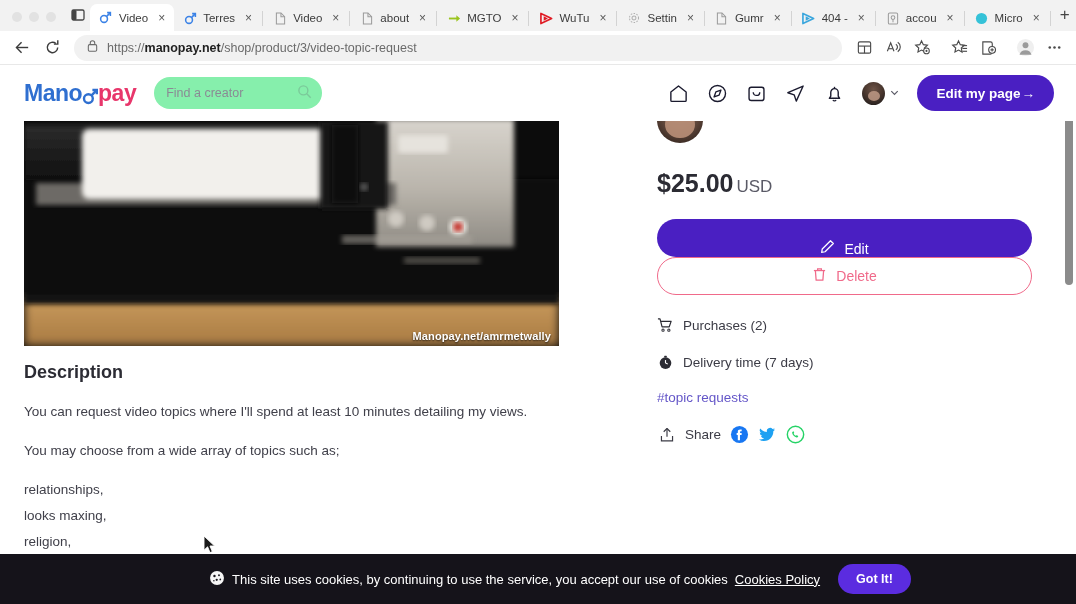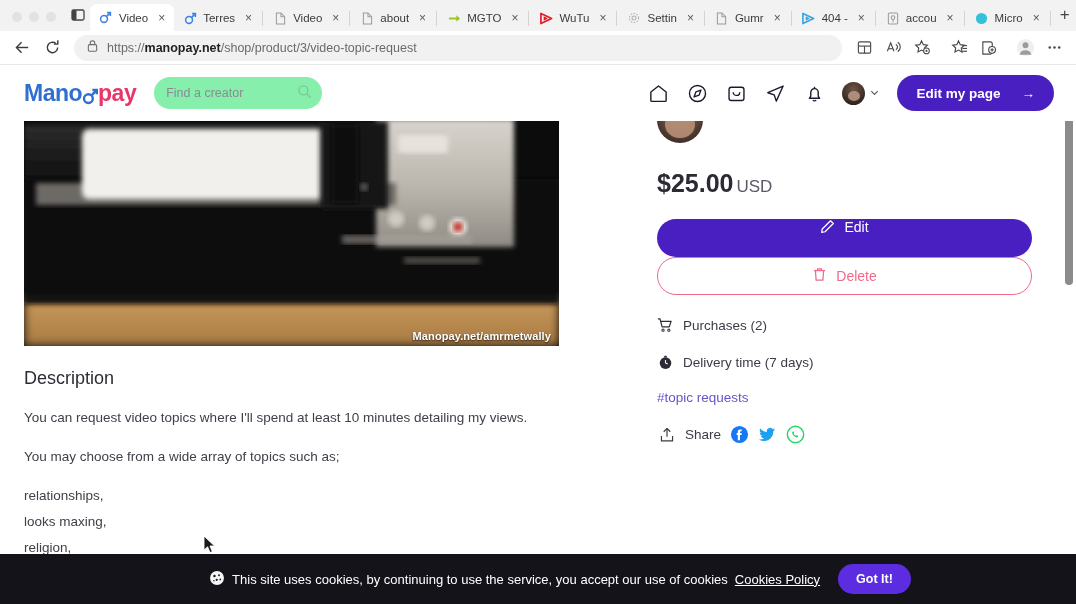--- a/index.html
+++ b/index.html
@@ -101,39 +101,39 @@
     background: radial-gradient(circle at 50% 32%, #6d5347 0%, #4b382f 45%, #2b2320 78%, #191413 100%);
     position:relative; overflow:hidden;
   }
   .avatar::after{
     content:""; position:absolute; left:22%; top:40%; width:56%; height:46%;
     border-radius:48%; background:#c09a86; opacity:.85;
   }
   .edit-page-btn {
     background:#4a1fc2; color:#fff; border-radius:20px;
     height:36px; padding: 0 19px; display:flex; align-items:center;
-    font-size:13.5px; font-weight:600; white-space:nowrap; gap:21px;
+    font-size:13.5px; font-weight:600; white-space:nowrap; gap:1px;
   }
 
   
   .content { display:flex; padding: 0 22px 0 24px; position:relative; }
   .col-left { width: 575px; flex:0 0 575px; }
   .col-right { flex:1 1 auto; padding-left: 58px; padding-top: 0px; }
 
   .product-img {
     width: 535px; height: 227px; margin-top: -2px;
     position:relative; overflow:hidden; background:#0a0a0a;
   }
   .product-img .watermark {
     position:absolute; right:8px; bottom:4px; color:#fff;
     font-size:11px; font-weight:700; letter-spacing:.1px;
     text-shadow: 0 1px 2px rgba(0,0,0,.8);
   }
 
-  .desc-title { font-size:18px; font-weight:400; color:#2c2c34; margin: 22px 0 0 0; }
+  .desc-title { font-size:18px; font-weight:700; color:#2c2c34; margin: 16px 0 0 0; }
   .desc-p { font-size:13.5px; color:#40404a; margin-top: 19px; line-height:1.45; }
   .topic-list { margin-top: 20px; font-size:13.5px; color:#40404a; line-height:1.48; }
   .topic-list div { margin-bottom: 6px; }
 
   
   .seller-row { height: 24px; display:flex; align-items:center; gap:10px; overflow:hidden; }
   .seller-avatar {
     width:46px; height:46px; border-radius:50%; margin-top:-26px;
     background: radial-gradient(circle at 50% 38%, #8a6a58 0%, #6a4f41 40%, #3b2b24 80%);
     position:relative; overflow:hidden;
@@ -142,21 +142,21 @@
     content:""; position:absolute; left:18%; top:30%; width:64%; height:60%;
     border-radius:50%; background:#b98f78; opacity:.9;
   }
   .seller-name { color:#c9c9cf; font-size:13px; margin-top:-22px; }
 
   .price { margin-top: 24px; font-size:25px; font-weight:800; color:#2b2b33; }
   .price .cur { font-size:17px; font-weight:400; color:#5a5a66; margin-left:3px; }
 
   .btn-primary {
     margin-top: 21px; height:38px; width:375px; border-radius:19px;
-    background:#4a1fc2; color:#fff; display:flex; align-items:flex-start; justify-content:center;
+    background:#4a1fc2; color:#fff; display:flex; align-items:flex-end; justify-content:center;
     gap:9px; font-size:14px; font-weight:500;
   }
   .btn-outline {
     height:38px; width:375px; border-radius:19px;
     background:#fff; border:1.5px solid #f06a8a; color:#f06a8a;
     display:flex; align-items:center; justify-content:center;
     gap:9px; font-size:14px; font-weight:500;
   }
 
   .meta-row { display:flex; align-items:center; gap:10px; margin-top:22px; color:#3b3b45; font-size:13.5px; }

